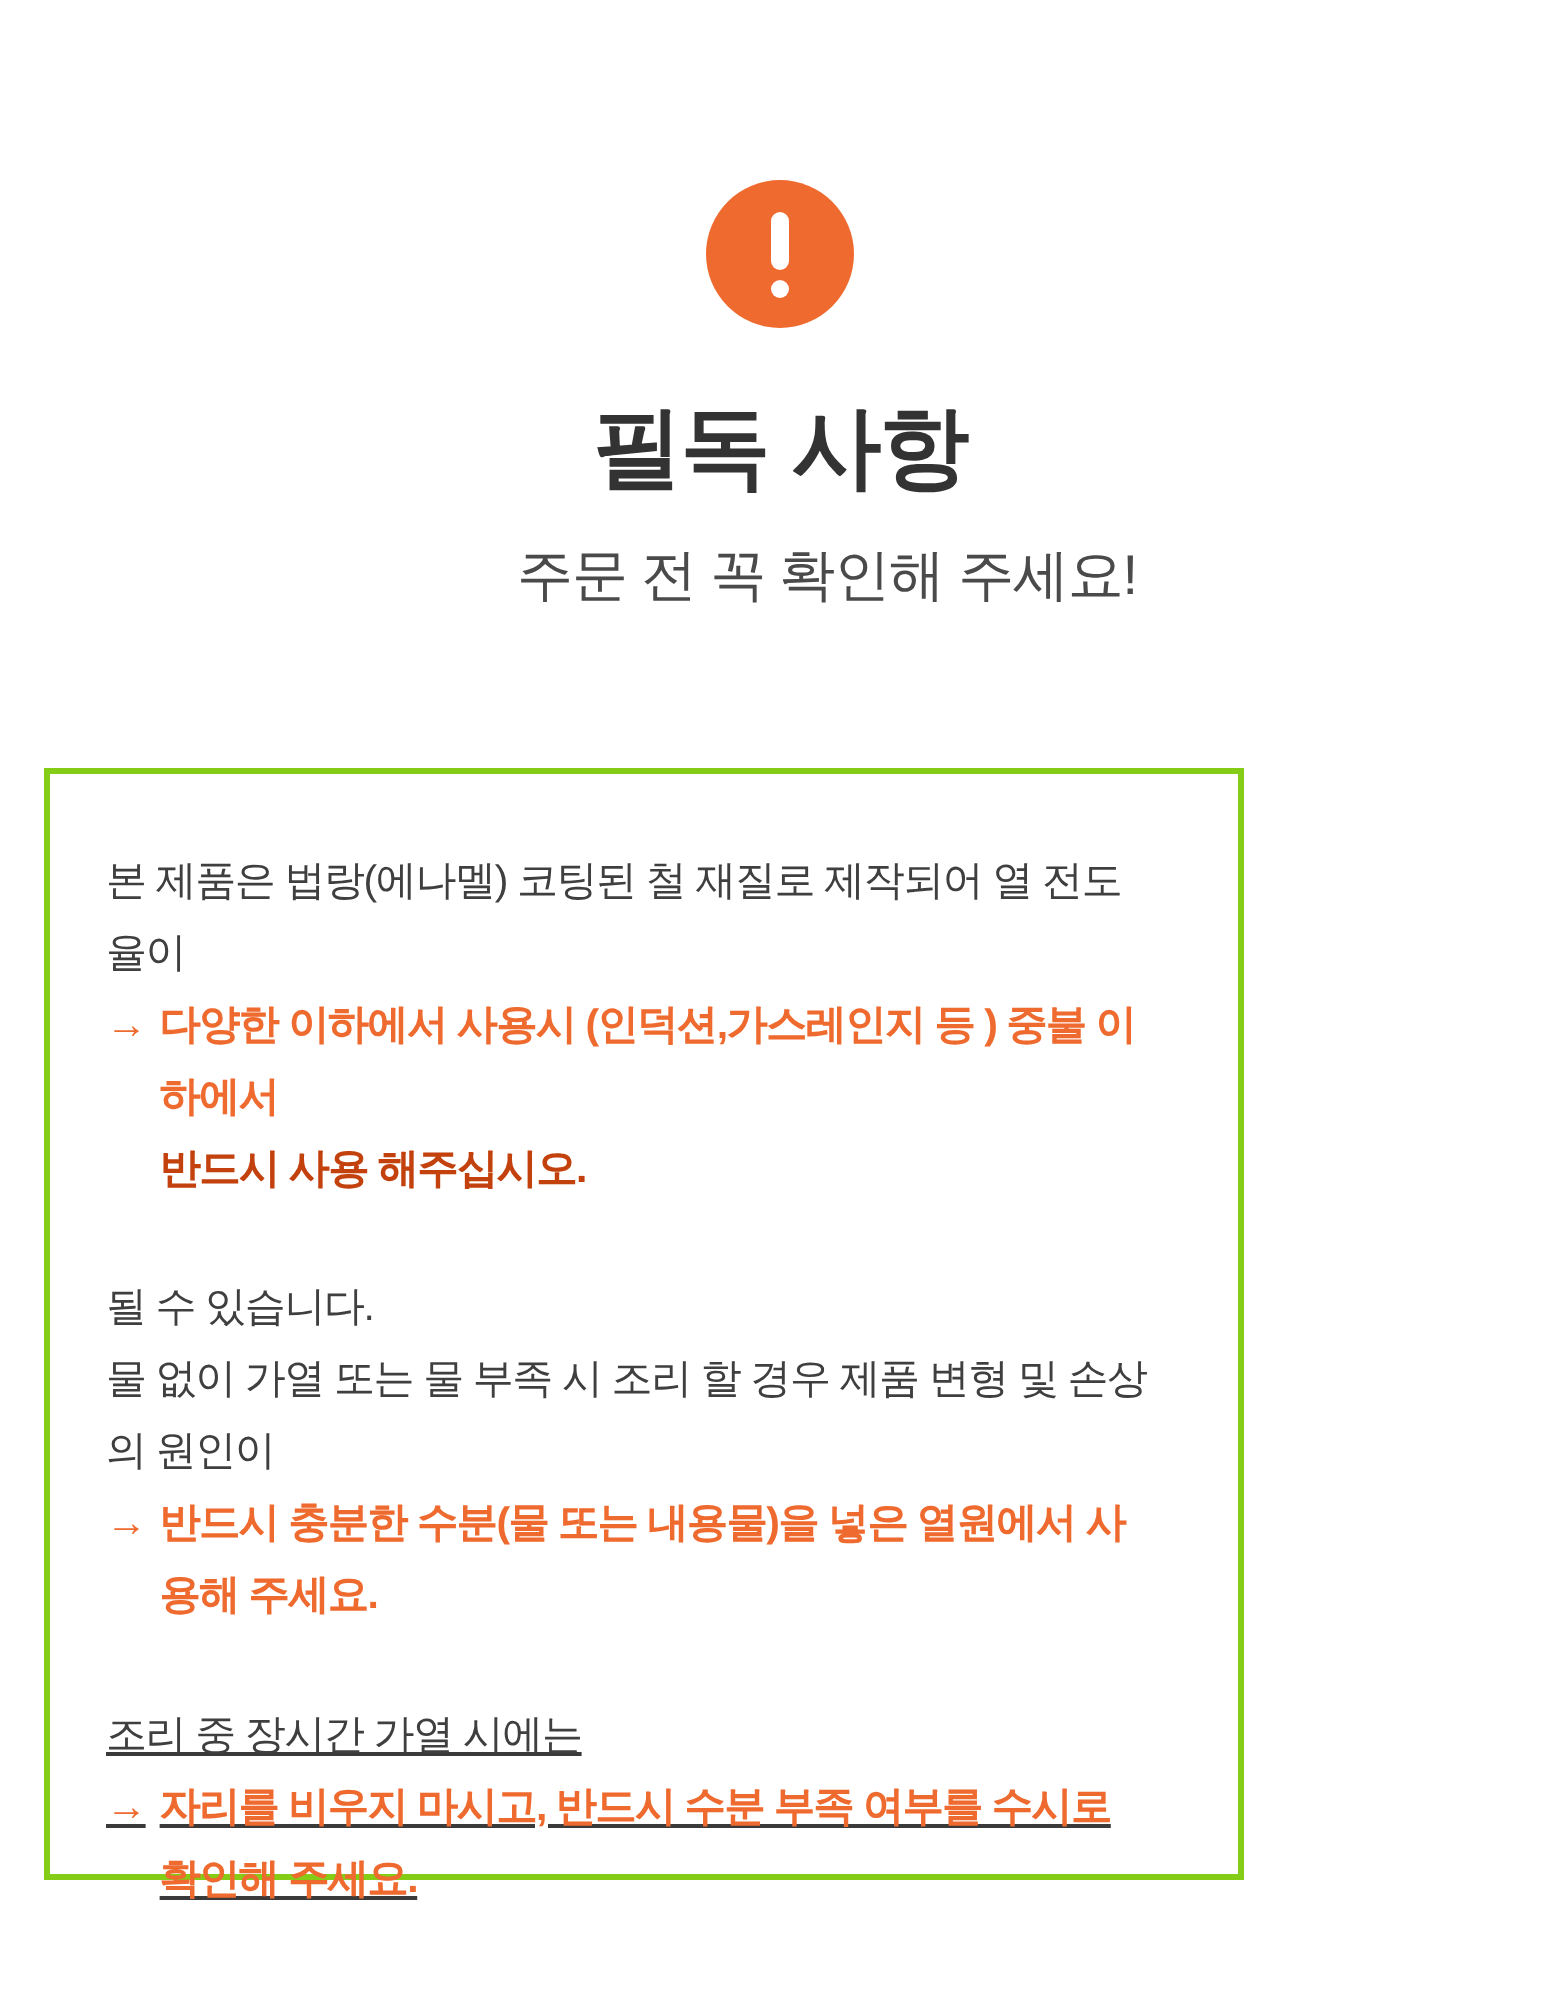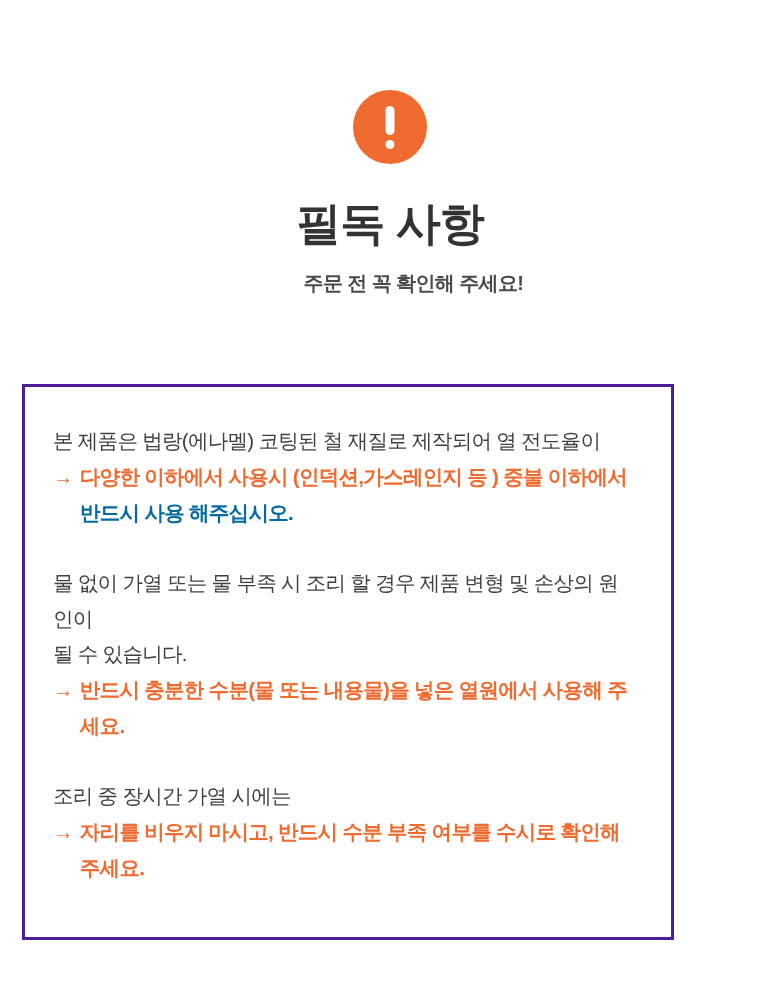--- a/index.html
+++ b/index.html
@@ -63,45 +63,46 @@
     margin: 35px 0 0 0;
     font-size: 45px;
     font-weight: bold;
     letter-spacing: -1px;
     color: #333333;
     line-height: 1.1;
   }
 
   .subtitle {
     margin: 22px 0 0 0;
-    font-size: 20px;
-    font-weight: bold;
+    font-size: 28px;
+    font-weight: normal;
     letter-spacing: -0.6px;
     color: #4a4a4a;
     line-height: 1.2;
     padding-left: 47px;
   }
 
   
   .notice-box {
     position: absolute;
     left: 22px;
     top: 368px;
-    width: 652px;
+    width: 600px;
     height: 556px;
     box-sizing: border-box;
-    border: 3px solid #4c1d95;
+    border: 3px solid #84cc16;
     padding: 36px 40px 0 28px;
   }
 
   .block {
     margin-bottom: 34px;
   }
   .block:last-child {
     margin-bottom: 17px;
+    text-decoration: underline;
   }
 
   .plain-line {
     font-size: 20.5px;
     color: #3f3f3f;
     letter-spacing: -0.7px;
     line-height: 1.75;
   }
 
   .accent-line {
@@ -116,21 +117,21 @@
   .accent-line .arrow {
     flex: 0 0 auto;
   }
   .accent-line .accent-text {
     flex: 1 1 auto;
   }
   .accent-indent {
     padding-left: 27px;
     font-size: 20.5px;
     font-weight: bold;
-    color: #0369a1;
+    color: #c2410c;
     letter-spacing: -0.7px;
     line-height: 1.75;
   }
 </style>
 </head>
 <body>
 
 <div class="page">
 
   <div class="header">
@@ -147,22 +148,22 @@
     <div class="block">
       <div class="plain-line">본 제품은 법랑(에나멜) 코팅된 철 재질로 제작되어 열 전도율이</div>
       <div class="accent-line">
         <span class="arrow">→</span>
         <span class="accent-text">다양한 이하에서 사용시 (인덕션,가스레인지 등 ) 중불 이하에서</span>
       </div>
       <div class="accent-indent">반드시 사용 해주십시오.</div>
     </div>
 
     <div class="block">
+      <div class="plain-line">될 수 있습니다.</div>
       <div class="plain-line">물 없이 가열 또는 물 부족 시 조리 할 경우 제품 변형 및 손상의 원인이</div>
-      <div class="plain-line">될 수 있습니다.</div>
       <div class="accent-line">
         <span class="arrow">→</span>
         <span class="accent-text">반드시 충분한 수분(물 또는 내용물)을 넣은 열원에서 사용해 주세요.</span>
       </div>
     </div>
 
     <div class="block">
       <div class="plain-line">조리 중 장시간 가열 시에는</div>
       <div class="accent-line">
         <span class="arrow">→</span>

